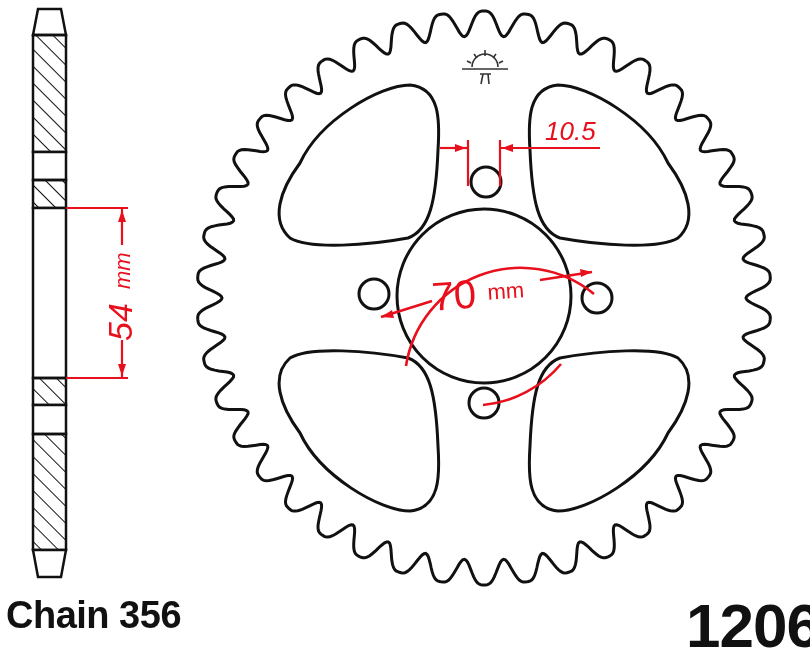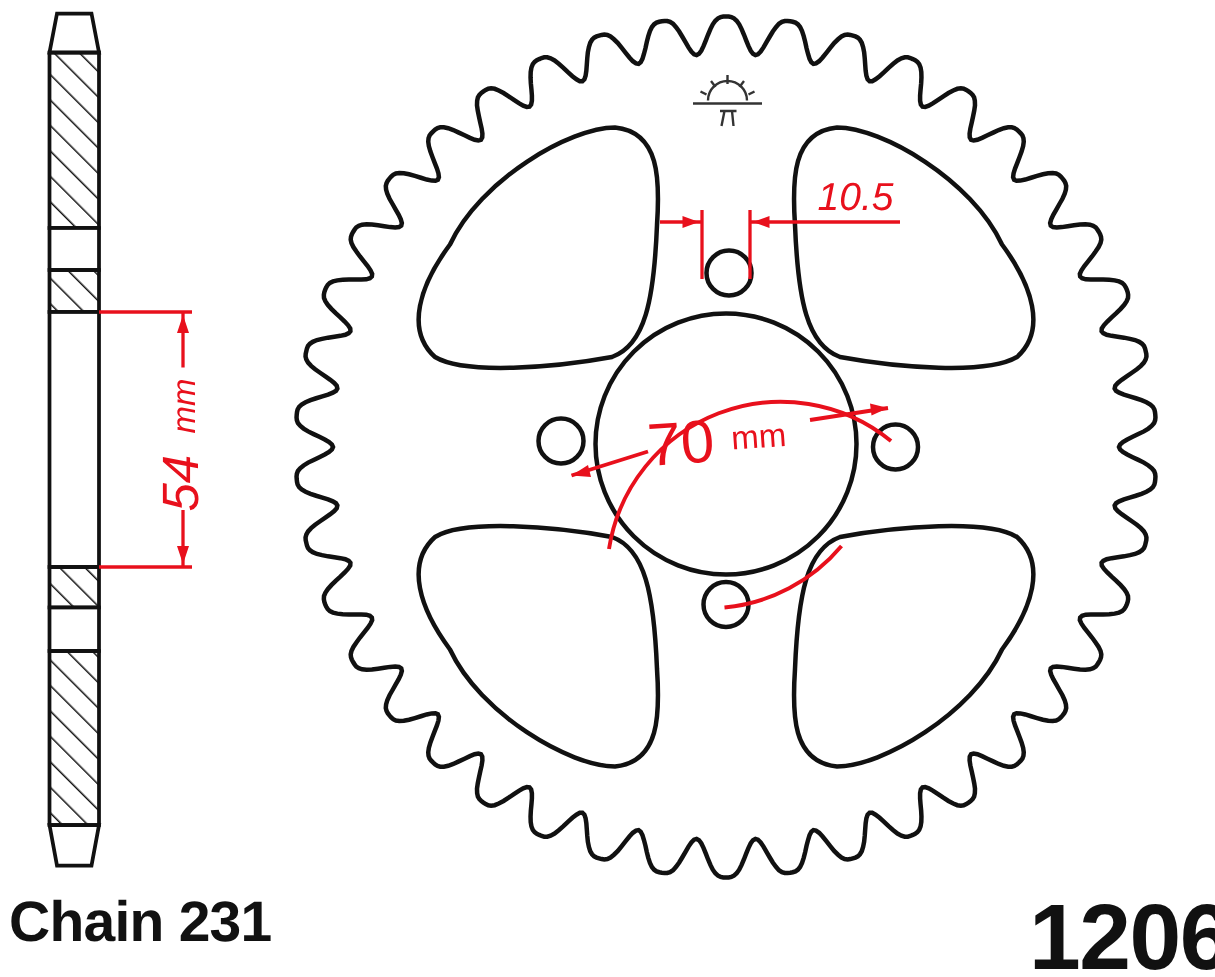--- a/index.html
+++ b/index.html
@@ -87,14 +87,14 @@
     <line x1="462" y1="69" x2="508" y2="69"></line>
     <line x1="485" y1="50" x2="485" y2="56"></line>
     <line x1="474" y1="54" x2="477" y2="58"></line>
     <line x1="496" y1="54" x2="493" y2="58"></line>
     <line x1="467" y1="61" x2="471" y2="63"></line>
     <line x1="503" y1="61" x2="499" y2="63"></line>
     <path d="M480 74 L491 74 M483 74 L481 84 M488 74 L489 84"></path>
   </g>
 </svg>
 
-<div id="chain-label" class="label">Chain 231</div>
+<div id="chain-label" class="label">Chain 356</div>
 <div id="part-label" class="label">1206</div>
 
 </body></html>

